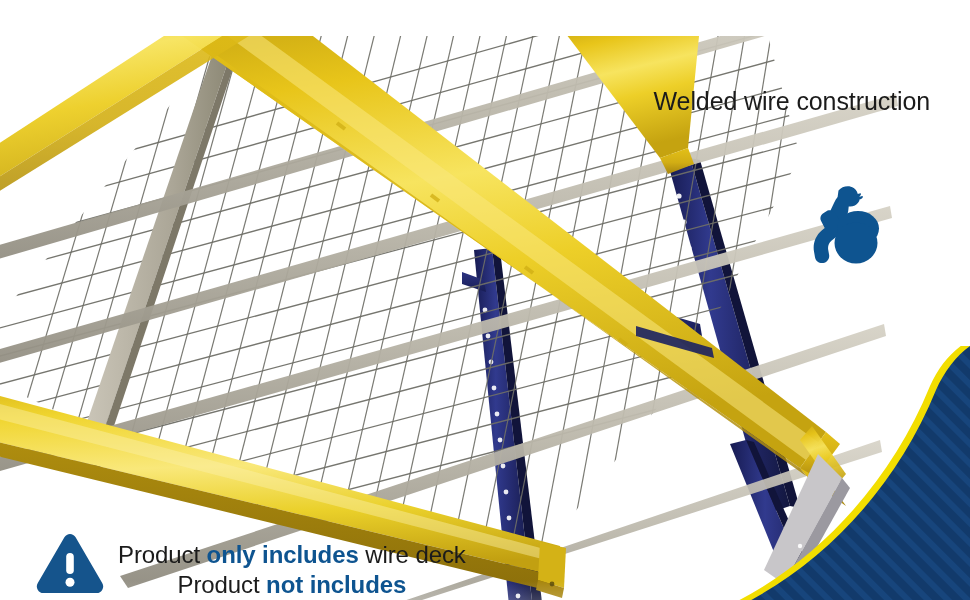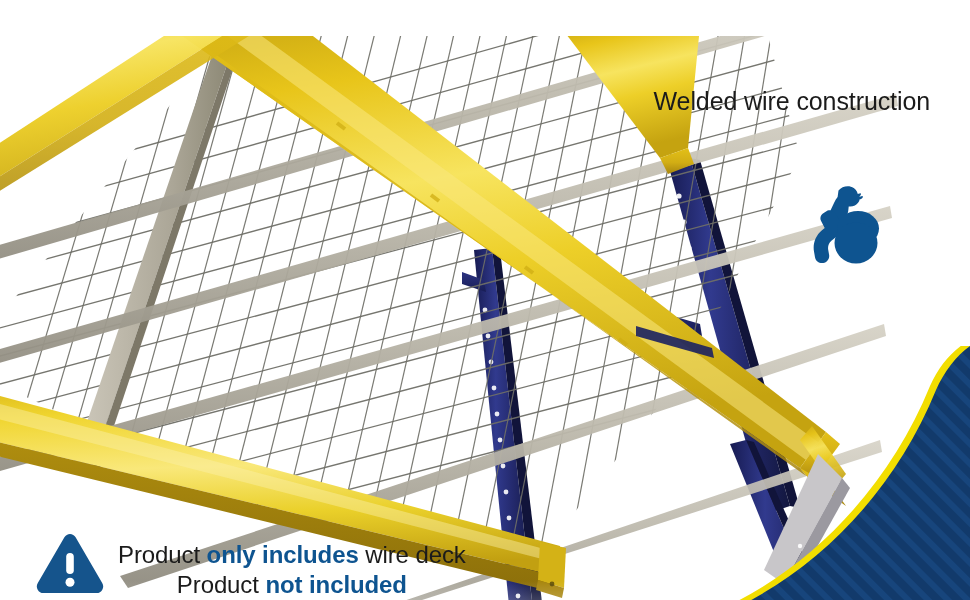--- a/index.html
+++ b/index.html
@@ -411,21 +411,21 @@
                  a6.6 6.6 0 0 1-5.6 10.0
                  H9.4
                  a6.6 6.6 0 0 1-5.6-10.0
                  z" fill="#15548c"></path>
         <rect x="32.2" y="21" width="7.6" height="21" rx="3.8" fill="#ffffff"></rect>
         <circle cx="36" cy="50.2" r="4.5" fill="#ffffff"></circle>
       </svg>
     </div>
     <div id="warning-text">
       <div class="wn-line"><span>Product </span><b>only includes</b><span> wire deck</span></div>
-      <div class="wn-line"><span>Product </span><b>not included</b></div>
+      <div class="wn-line"><span>Product </span><b>not includes</b></div>
     </div>
   </div>
 
   <div id="corner-swoosh">
     <svg viewBox="0 0 320 290" width="320" height="290" xmlns="http://www.w3.org/2000/svg">
       <defs>
         <pattern id="diagStripes" width="14" height="14" patternUnits="userSpaceOnUse" patternTransform="rotate(-45)">
           <rect width="14" height="14" fill="#123a6b"></rect>
           <rect width="6" height="14" fill="#17457c"></rect>
         </pattern>

